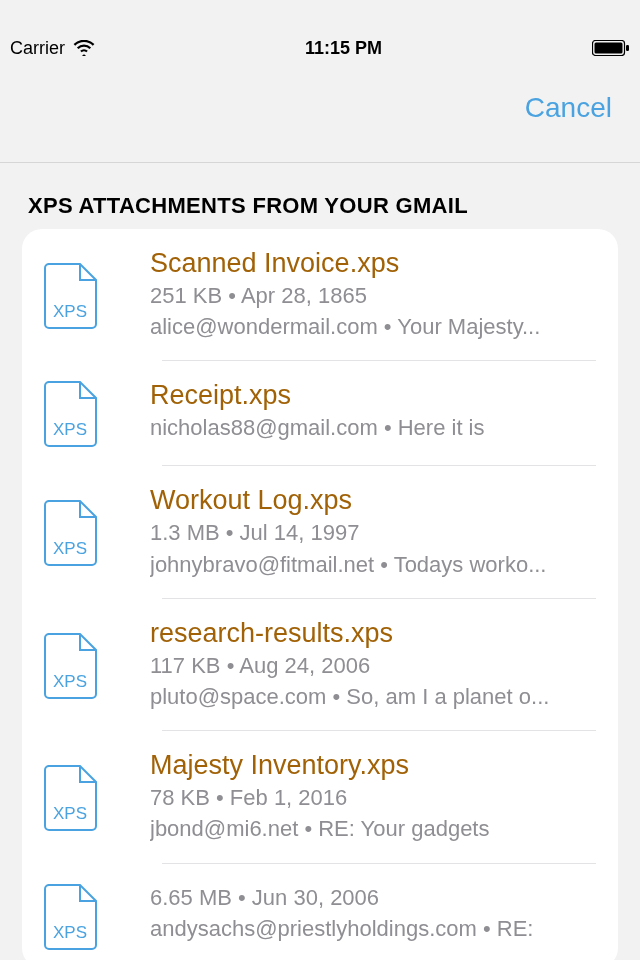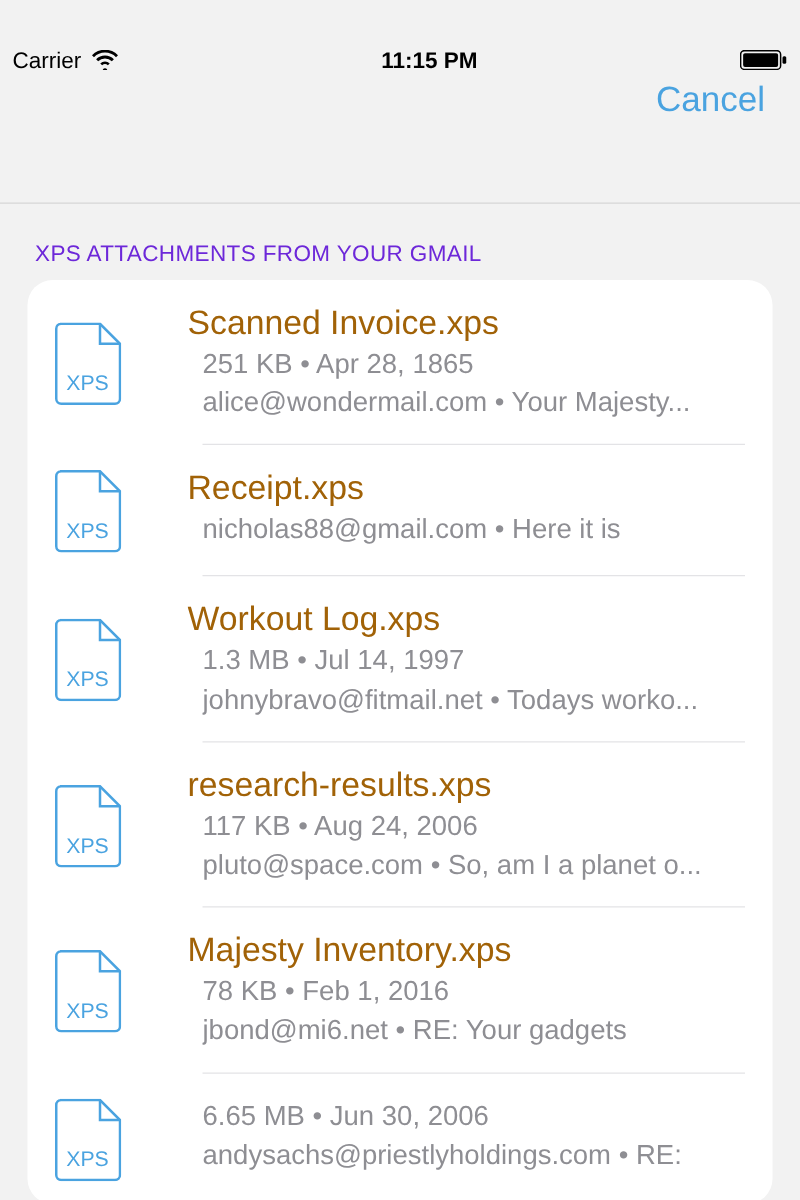--- a/index.html
+++ b/index.html
@@ -36,42 +36,42 @@
     }
     .wifi-icon {
       display: inline-flex;
     }
     .battery-icon {
       display: inline-flex;
     }
     .nav-bar {
       height: 98px;
       display: flex;
-      align-items: flex-start;
+      align-items: center;
       justify-content: flex-end;
       padding: 0 28px 10px 0;
     }
     .cancel-btn {
       background: none;
       border: none;
       color: #4aa3e0;
       font-size: 28px;
       font-weight: 400;
       font-family: inherit;
       cursor: pointer;
     }
     .divider {
       height: 1px;
       background: #d6d6d6;
     }
     .section-header {
       padding: 30px 28px 10px 28px;
-      font-size: 18px;
-      font-weight: 400;
-      color: #6d28d9;
+      font-size: 22px;
+      font-weight: 700;
+      color: #000000;
       letter-spacing: 0.3px;
     }
     .card {
       margin: 0 22px;
       background: #fff;
       border-radius: 20px;
       overflow: hidden;
     }
     .list-item {
       display: flex;
@@ -111,21 +111,20 @@
       text-overflow: ellipsis;
       white-space: nowrap;
     }
     .meta-line {
       font-size: 22px;
       color: #8e8e93;
       line-height: 1.42;
       overflow: hidden;
       text-overflow: ellipsis;
       white-space: nowrap;
-      margin-left: 12px;
     }
   </style>
 </head>
 <body>
 
 <div class="status-bar">
   <div class="status-left">
     <span>Carrier</span>
     <span class="wifi-icon">
       <svg width="22" height="16" viewBox="0 0 22 16">

